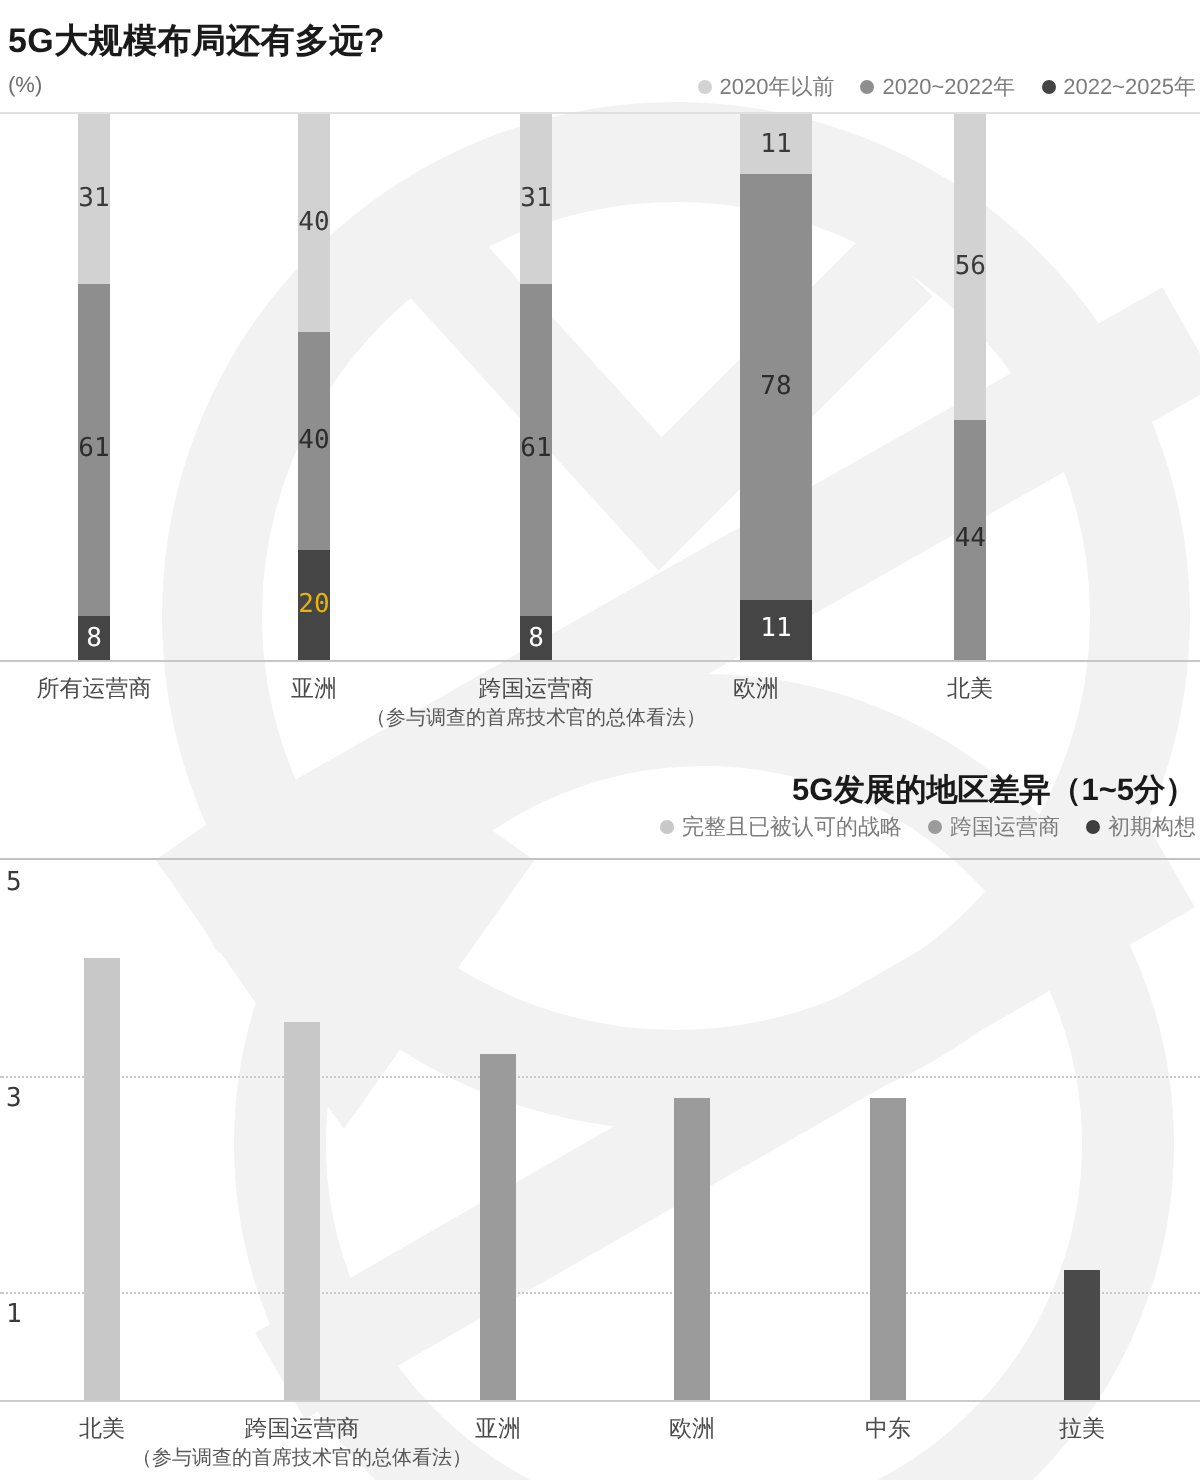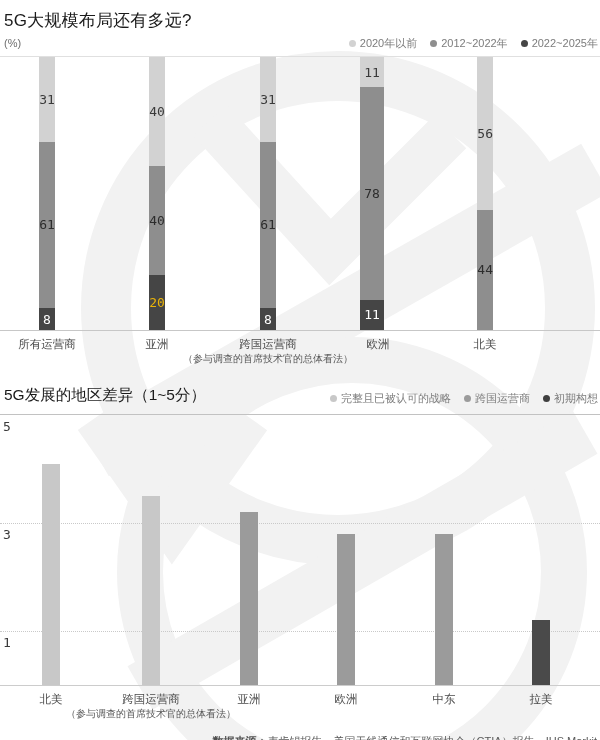--- a/index.html
+++ b/index.html
@@ -5,40 +5,40 @@
   html,body{margin:0;padding:0;background:#fff;}
   body{
     width:600px;height:740px;overflow:hidden;position:relative;
     font-family:"Liberation Sans",sans-serif;color:#222;
     -webkit-font-smoothing:antialiased;
   }
   #watermark{position:absolute;left:0;top:0;z-index:0;pointer-events:none;}
   #content{position:relative;z-index:1;}
 
   
-  .c-title{font-weight:normal;color:#1a1a1a;}
+  .c-title{font-weight:bold;color:#1a1a1a;}
   #c1-title{font-size:17px;padding:9px 0 0 4px;letter-spacing:.2px;}
   .subrow{display:flex;justify-content:space-between;align-items:center;margin-top:3px;padding:0 2px 0 4px;height:16px;}
   .unit{font-size:11px;color:#6e6e6e;}
   .legend{display:flex;align-items:flex-end;gap:13px;font-size:11px;color:#7c7c7c;}
   .legend-item{display:flex;align-items:center;gap:4px;white-space:nowrap;}
   .dot{width:7px;height:7px;border-radius:50%;display:inline-block;flex:0 0 auto;}
 
   .plot{position:relative;}
   #c1-plot{height:273px;margin-top:5px;border-top:1px solid #e0e0e0;border-bottom:1px solid #c7c7c7;}
   .bar-stack{position:absolute;top:0;bottom:0;display:flex;flex-direction:column;}
   .seg{display:flex;align-items:center;justify-content:center;overflow:visible;}
   .seg .val{font-family:"DejaVu Sans Mono","Liberation Mono",monospace;font-size:13px;line-height:1;}
 
   .cat-row{position:relative;height:52px;text-align:right;}
   .cat-label{position:absolute;transform:translateX(-50%);white-space:nowrap;font-size:11.5px;color:#4a4a4a;top:6px;}
   .cat-note{position:absolute;transform:translateX(-50%);white-space:nowrap;font-size:10px;color:#585858;top:21px;}
 
   
-  #c2-header{display:flex;justify-content:space-between;align-items:flex-end;padding:0 2px 0 4px;margin-top:2px;}
+  #c2-header{display:flex;justify-content:space-between;align-items:flex-end;padding:0 2px 0 4px;margin-top:2px;flex-direction:column;}
   #c2-title{font-size:15.5px;}
   #c2-plot{height:270px;margin-top:8px;border-top:1px solid #c2c2c2;border-bottom:1px solid #cccccc;}
   .gridline{position:absolute;left:0;right:0;height:0;border-top:1px dotted #c9c9c9;}
   .ytick{position:absolute;left:3px;font-family:"DejaVu Sans Mono","Liberation Mono",monospace;font-size:13px;color:#3a3a3a;}
   .bar2{position:absolute;bottom:0;}
   #c2-cats{height:44px;}
 
   
   #footer{text-align:right;padding-right:3px;margin-top:4px;font-size:11px;color:#595959;white-space:nowrap;}
   #footer .pfx{font-weight:bold;color:#4f4f4f;}
@@ -64,21 +64,21 @@
 
     <div class="subrow">
       <span class="unit">(%)</span>
       <div class="legend" id="c1-legend">
           <span class="legend-item">
             <span class="dot" style="background: rgb(210, 210, 210);"></span>
             <span>2020年以前</span>
           </span>
           <span class="legend-item">
             <span class="dot" style="background: rgb(142, 142, 142);"></span>
-            <span>2012~2022年</span>
+            <span>2020~2022年</span>
           </span>
           <span class="legend-item">
             <span class="dot" style="background: rgb(69, 69, 69);"></span>
             <span>2022~2025年</span>
           </span>
         </div>
     </div>
 
     <div class="plot" id="c1-plot">
         <div class="bar-stack" style="left: 39px; width: 16px;">
@@ -107,21 +107,21 @@
           <div class="seg" style="height: 31%; background: rgb(210, 210, 210);">
             <span class="val" style="color: rgb(58, 58, 58);">31</span>
           </div>
           <div class="seg" style="height: 61%; background: rgb(142, 142, 142);">
             <span class="val" style="color: rgb(44, 44, 44);">61</span>
           </div>
           <div class="seg" style="height: 8%; background: rgb(69, 69, 69);">
             <span class="val" style="color: rgb(255, 255, 255);">8</span>
           </div>
         </div>
-        <div class="bar-stack" style="left: 360px; width: 24px;">
+        <div class="bar-stack" style="left: 370px; width: 36px;">
           <div class="seg" style="height: 11%; background: rgb(210, 210, 210);">
             <span class="val" style="color: rgb(58, 58, 58);">11</span>
           </div>
           <div class="seg" style="height: 78%; background: rgb(142, 142, 142);">
             <span class="val" style="color: rgb(44, 44, 44);">78</span>
           </div>
           <div class="seg" style="height: 11%; background: rgb(69, 69, 69);">
             <span class="val" style="color: rgb(255, 255, 255);">11</span>
           </div>
         </div>

